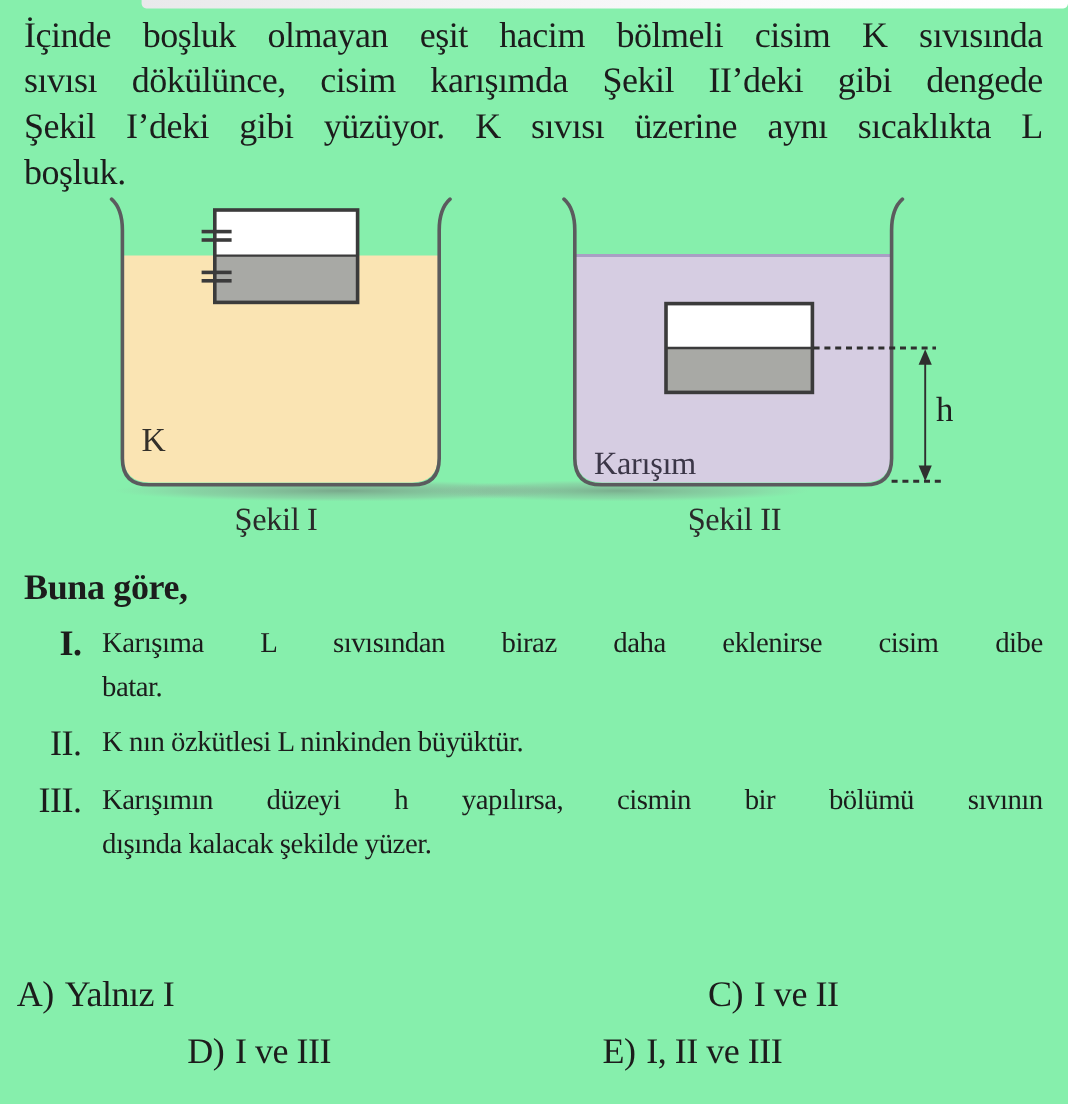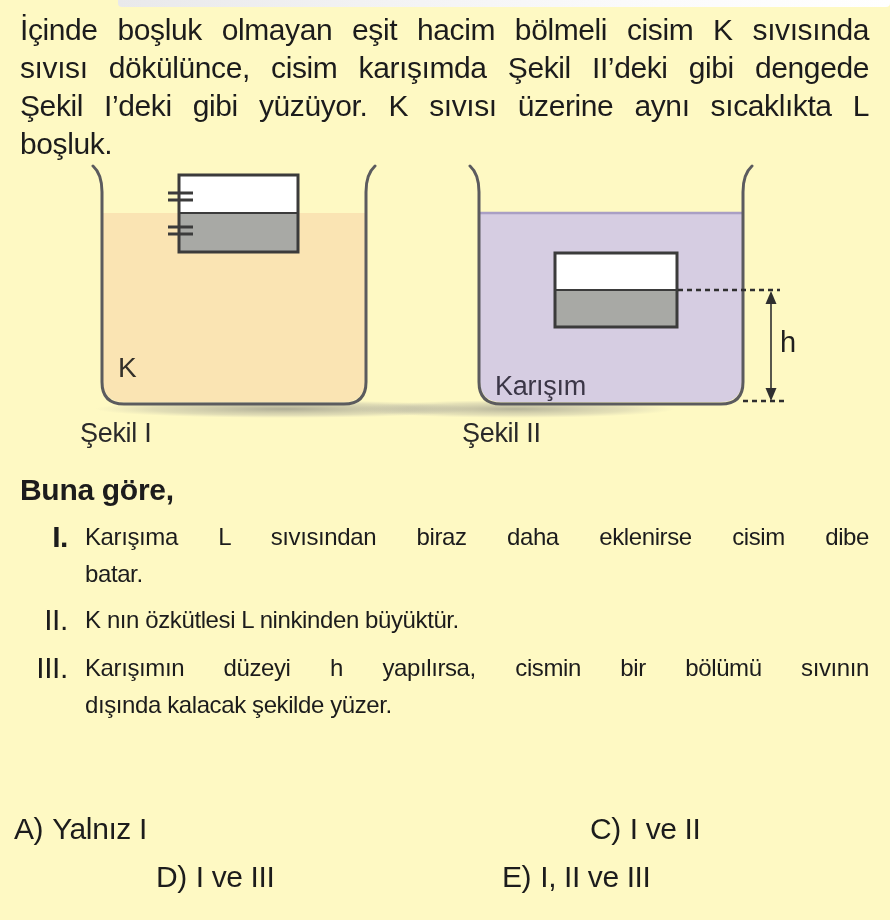--- a/index.html
+++ b/index.html
@@ -1,33 +1,33 @@
 <!DOCTYPE html>
 <html><head>
 <meta charset="utf-8">
 <style>
   html,body{margin:0;padding:0;background:#ffffff;}
   .page{
-    position:relative;width:890px;height:920px;background:#fef9c3;overflow:hidden;
-    font-family:Liberation Sans, sans-serif;color:#1c1c1c;
+    position:relative;width:890px;height:920px;background:#86efac;overflow:hidden;
+    font-family:Liberation Serif, serif;color:#1c1c1c;
   }
   .abs{position:absolute;}
   .intro{left:20px;top:11px;width:849px;font-size:30px;line-height:38px;letter-spacing:-0.4px;}
   .jline{text-align:justify;text-align-last:justify;}
   .bold{font-weight:700;}
   .lead{left:20px;top:472px;font-size:30px;line-height:36px;letter-spacing:-0.3px;}
   .closing{left:20px;top:740px;font-size:30px;line-height:36px;letter-spacing:-0.3px;}
   .stmt{position:absolute;left:0;width:890px;}
   .stmt-num{position:absolute;left:20px;width:48px;text-align:right;font-size:30px;line-height:37px;letter-spacing:-0.4px;}
   .stmt-body{position:absolute;left:85px;width:784px;font-size:24px;line-height:37px;letter-spacing:-0.4px;}
   .opt{position:absolute;font-size:30px;line-height:34px;letter-spacing:-0.4px;white-space:nowrap;}
   .opt .lbl{margin-right:9px;}
   .fig{position:absolute;top:160px;}
   .fig-label{position:absolute;font-size:28px;color:#33302a;letter-spacing:-0.3px;}
-  .fig-caption{position:absolute;width:300px;text-align:left;font-size:27px;color:#2a2a2a;letter-spacing:-0.3px;}
+  .fig-caption{position:absolute;width:300px;text-align:center;font-size:27px;color:#2a2a2a;letter-spacing:-0.3px;}
   .h-label{position:absolute;font-size:29px;color:#1f1f1f;}
   .topstrip{left:118px;top:0;width:772px;height:7px;
     background:linear-gradient(90deg,#e9e9eb 0%,#f3f3f4 35%,#fbfbfc 70%,#ffffff 100%);
     border-radius:0 0 4px 4px;}
   svg{display:block;overflow:visible;}
 </style>
 </head>
 <body>
 
 <div class="page">

